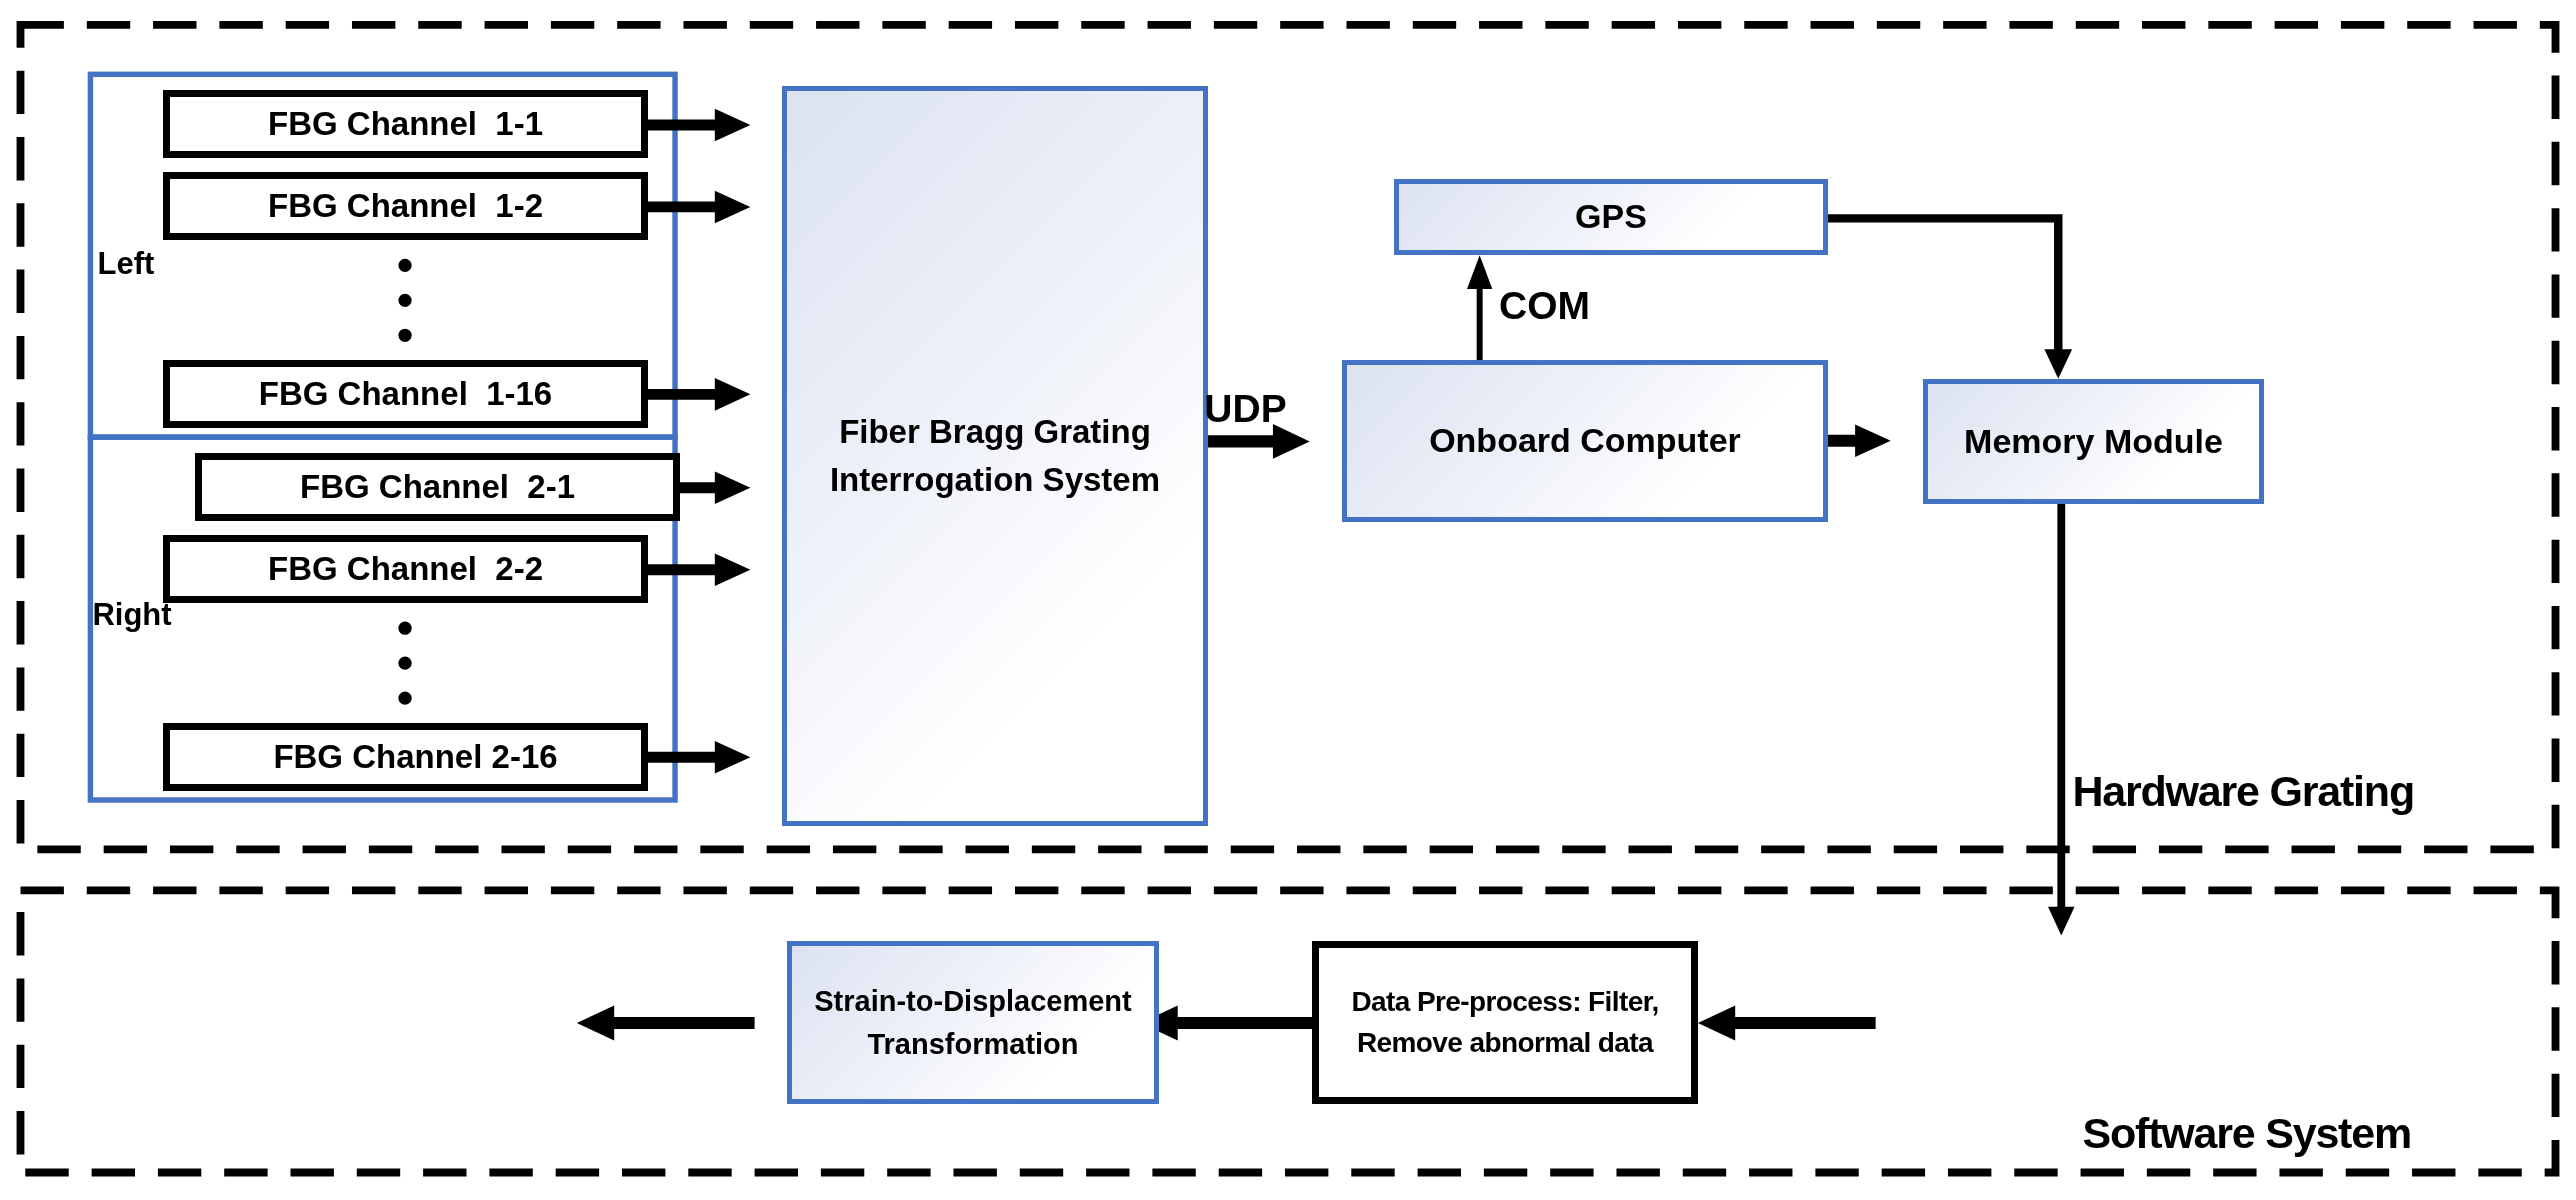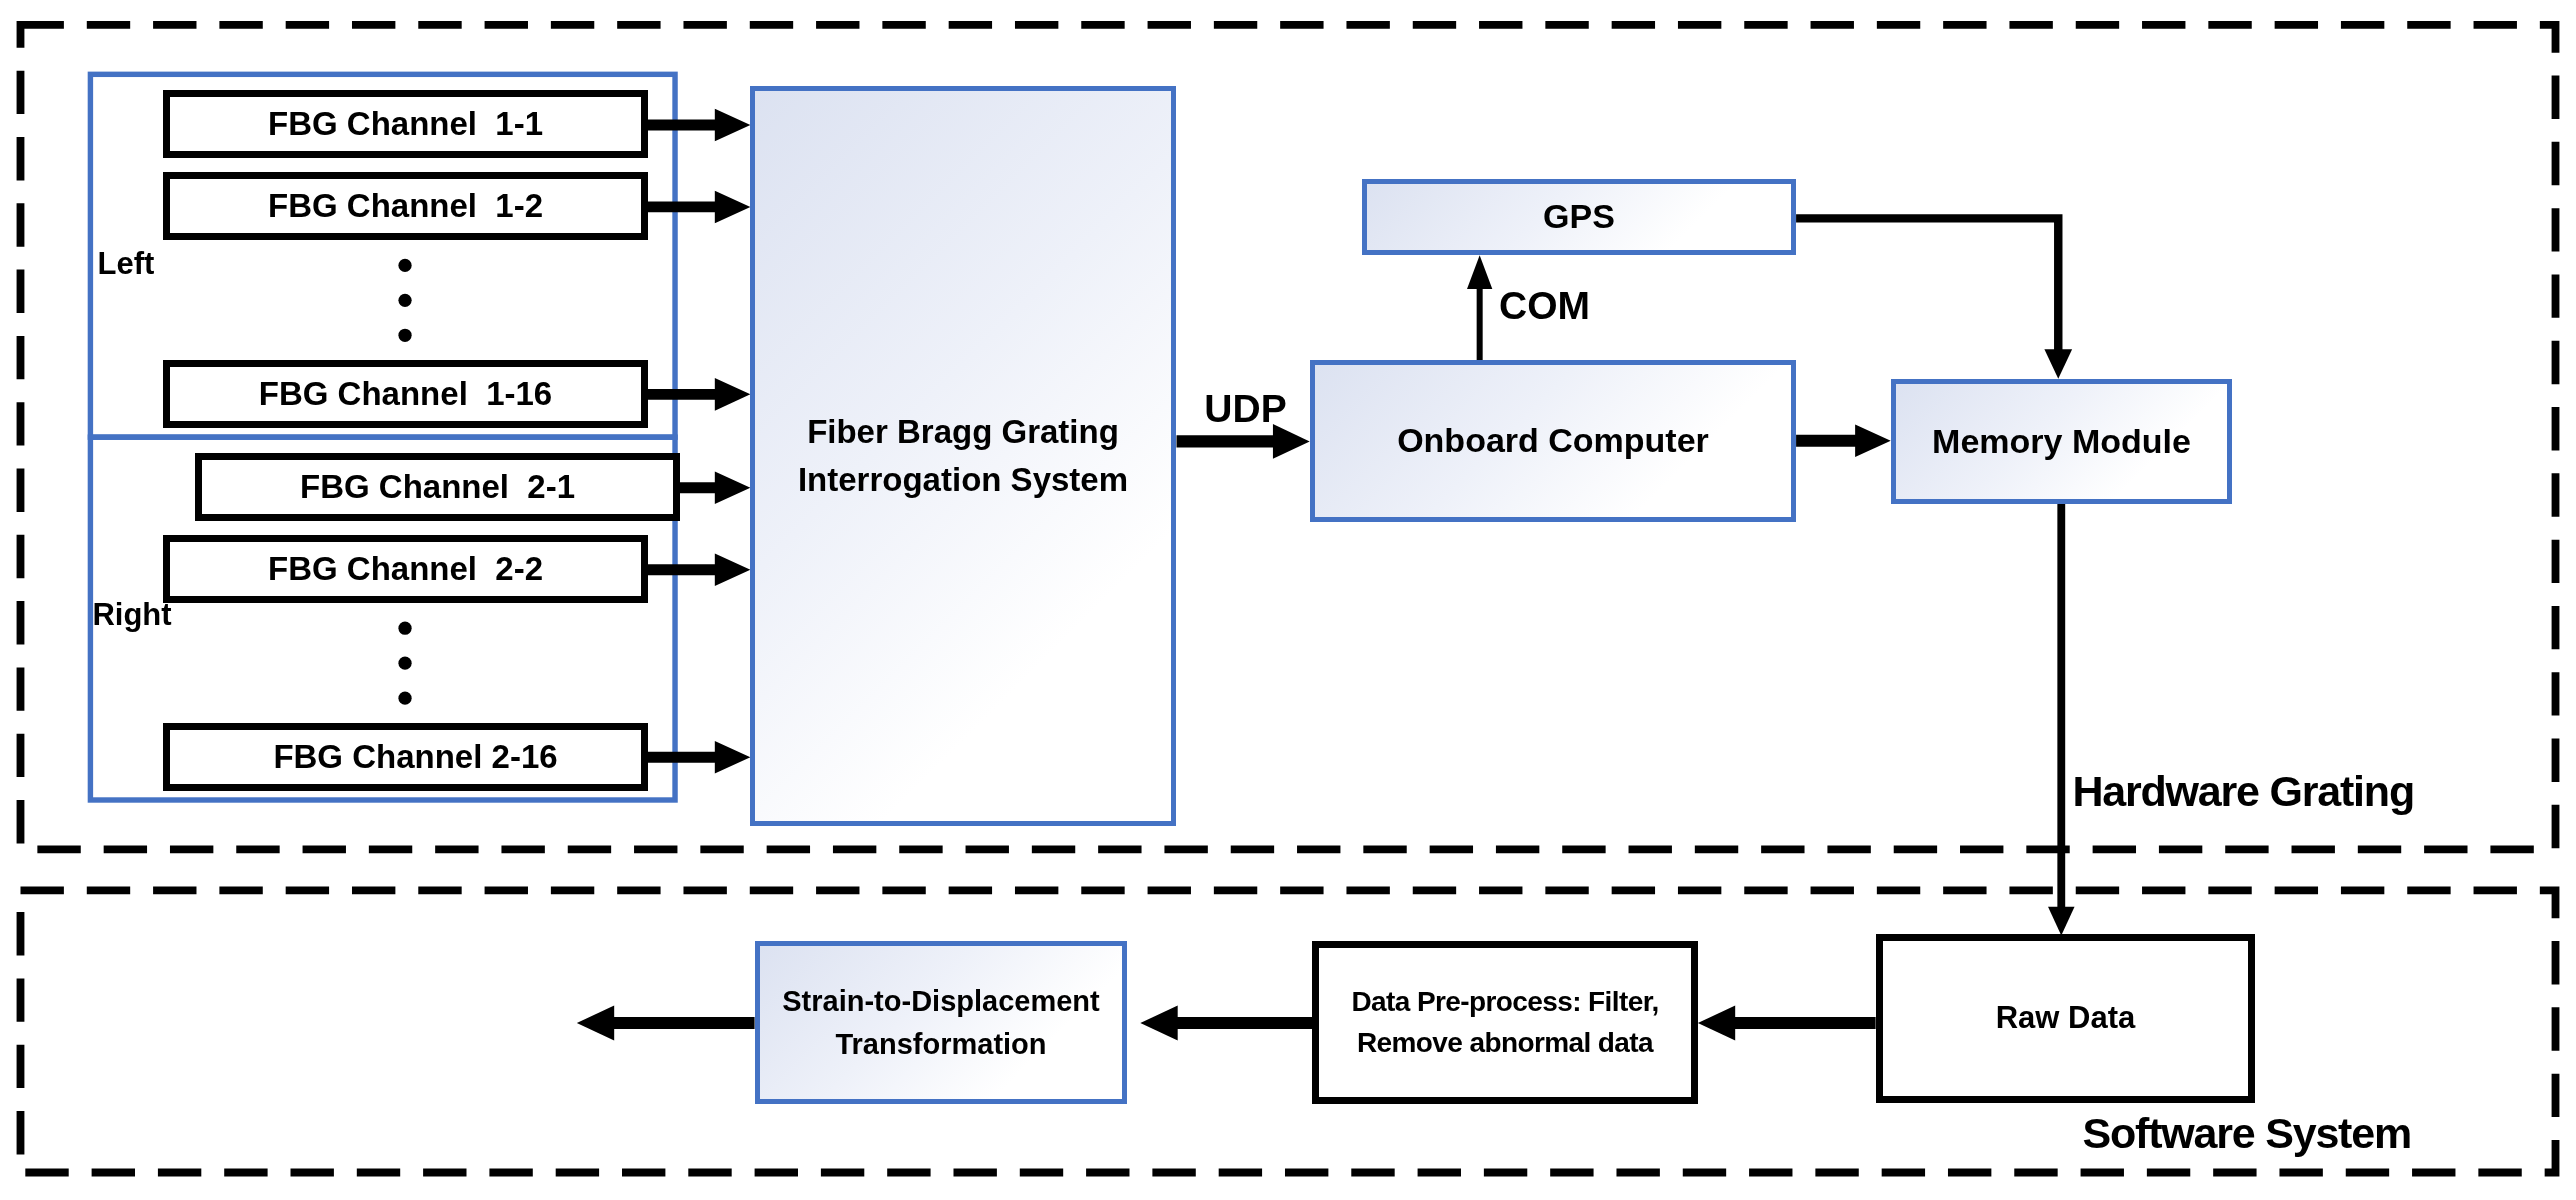--- a/index.html
+++ b/index.html
@@ -15,20 +15,21 @@
   .dot{fill:#000;}
   .box{
     position:absolute;box-sizing:border-box;
     display:flex;flex-direction:column;align-items:center;justify-content:center;
     text-align:center;line-height:1.45;
   }
   .box.blackb{border:7.8px solid #000;background:#fff;}
   .box.blueb{
     border:5.4px solid var(--accent,#4472C4);
     background:linear-gradient(135deg,#dce2f1 0%,#eef1f9 42%,#ffffff 75%);
+    margin-left:32px;
   }
   .box span{display:block;}
   .chan{font-size:33px;white-space:pre;}
   .lbl{position:absolute;}
   .side-lbl{font-size:31px;text-align:center;}
   .wire-lbl{font-size:39px;text-align:center;}
   .section-lbl{font-size:43px;letter-spacing:-1.2px;text-align:right;}
 </style>
 </head>
 <body>
@@ -133,21 +134,20 @@
     <span>Interrogation System</span>
   </div>
 
   <div class="box blueb" style="left:1362px;top:179px;width:434px;height:76px;font-size:34px;">GPS</div>
   <div class="box blueb" style="left:1310px;top:360px;width:486px;height:162px;font-size:34px;">Onboard Computer</div>
   <div class="box blueb" style="left:1891px;top:379px;width:341px;height:125px;font-size:34px;">Memory Module</div>
 
   <div class="lbl wire-lbl" style="left:1202px;top:387px;width:87px;">UDP</div>
   <div class="lbl wire-lbl" style="left:1499px;top:284px;width:133px;text-align:left;">COM</div>
 
-  <div class="box blackb" style="left:1876px;top:934px;width:379px;height:169px;font-size:31px;">Raw Data</div>
   <div class="box blackb" style="left:1312px;top:941px;width:386px;height:163px;font-size:28px;letter-spacing:-0.6px;">
     <span>Data Pre-process: Filter,</span>
     <span>Remove abnormal data</span>
   </div>
   <div class="box blueb" style="left:755px;top:941px;width:372px;height:163px;font-size:29px;">
     <span>Strain-to-Displacement</span>
     <span>Transformation</span>
   </div>
 
   <div class="lbl section-lbl" style="left:1989px;top:767px;width:425px;">Hardware Grating</div>

